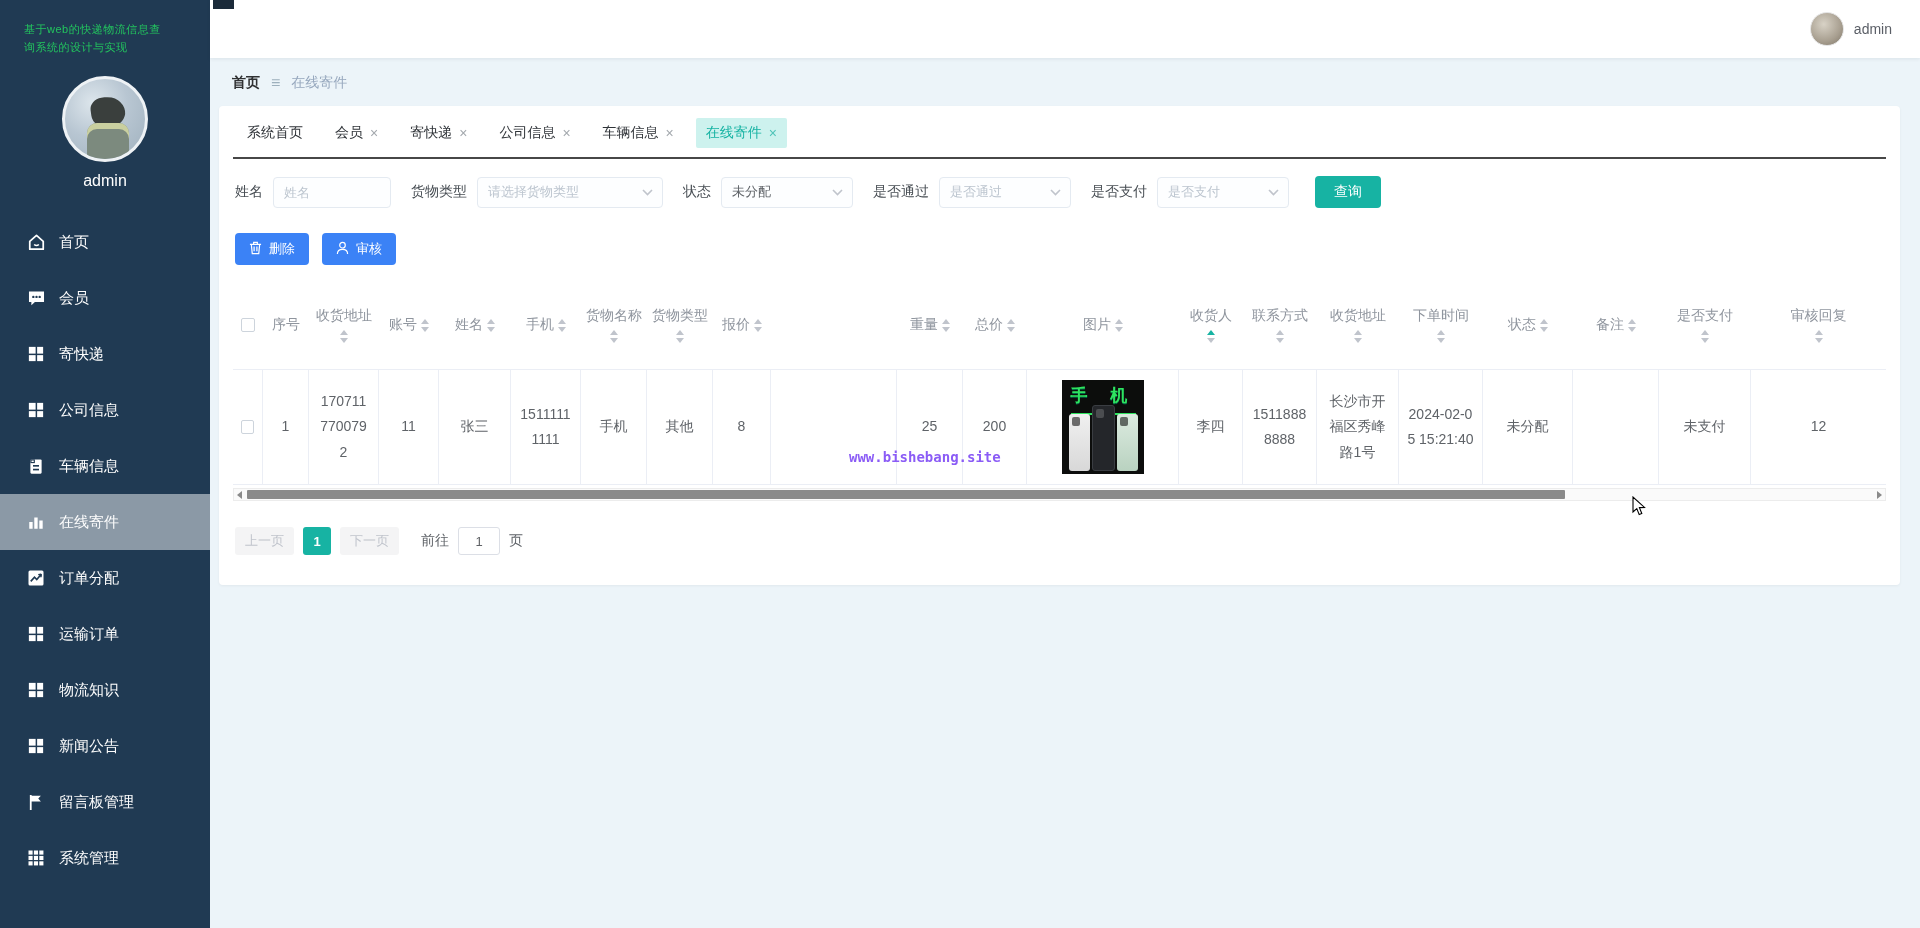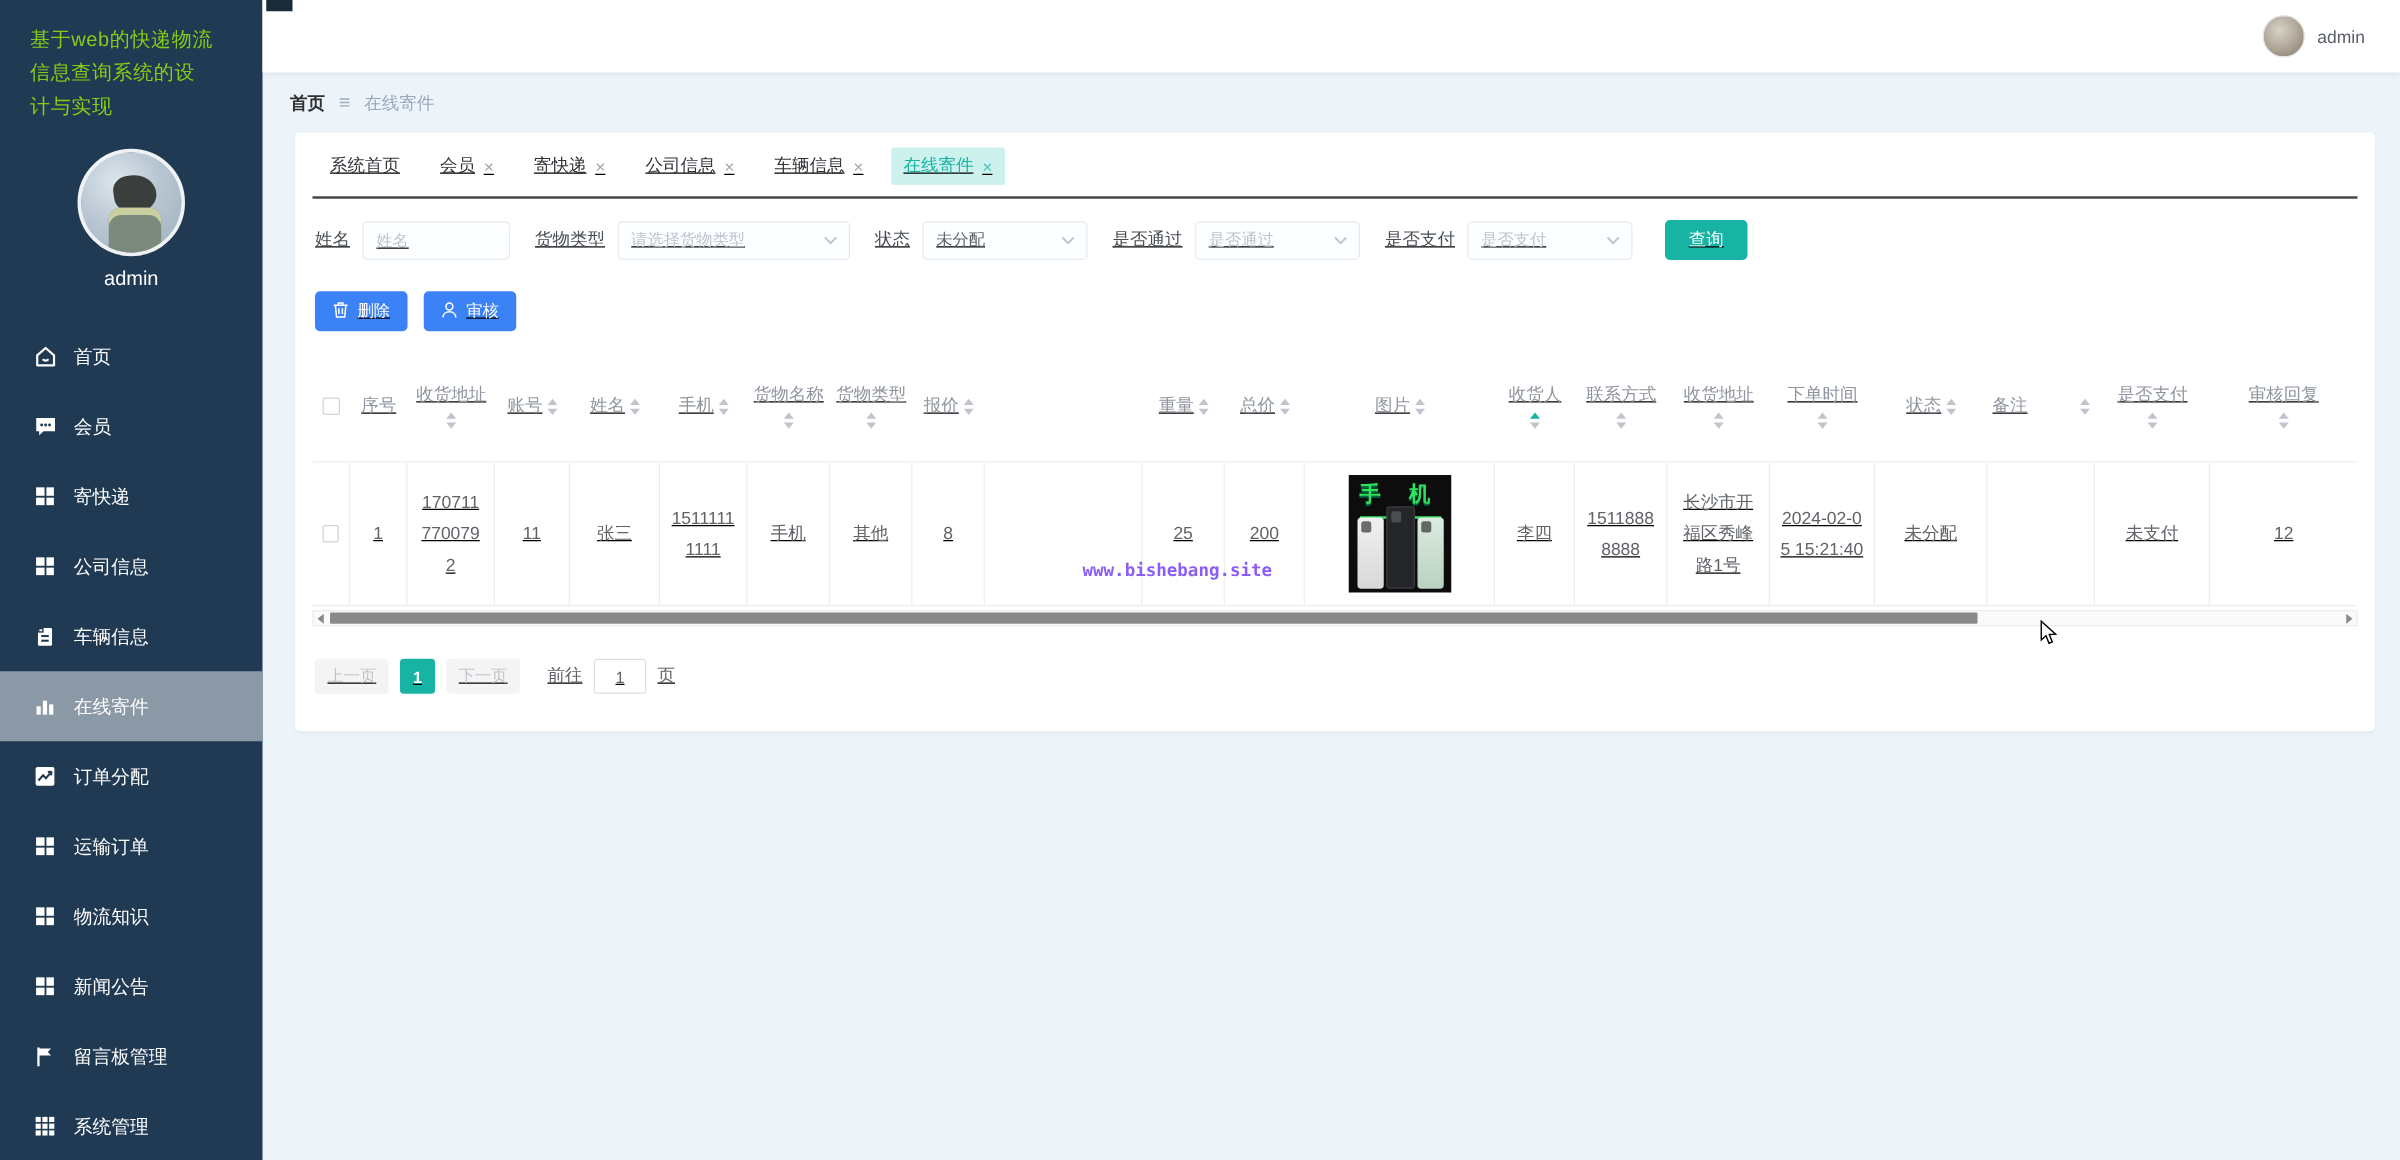--- a/index.html
+++ b/index.html
@@ -2,21 +2,21 @@
 <html><head>
 <meta charset="utf-8">
 <style>
   * { box-sizing: border-box; margin: 0; padding: 0; }
   html,body { width:1920px; height:928px; overflow:hidden; font-family:"Liberation Sans",sans-serif; }
   body { background:#ecf4f9; }
   .layout { display:flex; width:100%; height:100%; }
 
   
   .sidebar { width:210px; flex-shrink:0; background:#203a53; color:#fff; height:100%; overflow:hidden; }
-  .sb-title { padding:20px 38px 4px 24px; font-size:16px; line-height:1.65; color:#84cc16; letter-spacing:.5px; }
+  .sb-title { padding:20px 38px 4px 24px; font-size:11px; line-height:1.65; color:#22c55e; letter-spacing:.5px; }
   .avatar-wrap { display:flex; flex-direction:column; align-items:center; margin-top:16px; }
   .avatar-lg { width:86px; height:86px; border-radius:50%; border:3px solid #eef2f5;
     background: radial-gradient(circle at 35% 30%, #dde6ec 0%, #b8c6d2 45%, #9fb0bd 100%); position:relative; overflow:hidden; }
   .avatar-lg:before { content:""; position:absolute; left:26px; top:18px; width:34px; height:30px; background:#3a3f3d; border-radius:40% 60% 50% 50%; transform:rotate(-8deg); }
   .avatar-lg:after { content:""; position:absolute; left:22px; top:44px; width:42px; height:44px; background:#7c8a7e; border-radius:10px 10px 0 0; box-shadow: inset 0 6px 0 #c9cf9f; }
   .sb-user { margin-top:10px; font-size:16px; color:#fff; }
   .menu { margin-top:24px; }
   .menu-item { height:56px; display:flex; align-items:center; padding-left:26px; gap:13px; font-size:15px; cursor:pointer; color:#fdfdfd; }
   .menu-item.active { background:#8b99a6; }
   .menu-item .mi-icon { width:20px; display:flex; justify-content:center; }
@@ -27,21 +27,21 @@
   .topbar { height:58px; background:#fff; box-shadow:0 1px 4px rgba(0,21,41,.08); display:flex; align-items:center; justify-content:flex-end; padding-right:28px; gap:10px; flex-shrink:0; }
   .avatar-sm { width:34px; height:34px; border-radius:50%;
     background: radial-gradient(circle at 40% 35%, #d8d2c6 0%, #a89f90 60%, #7d7466 100%); border:1px solid #e4e4e4; }
   .topbar-user { font-size:14px; color:#5a5e66; }
 
   .breadcrumb { display:flex; align-items:center; gap:11px; padding:16px 0 12px 22px; font-size:14px; }
   .bc-home { color:#303133; font-weight:bold; cursor:pointer; }
   .bc-sep { color:#9db0bd; font-size:16px; line-height:1; }
   .bc-current { color:#97a8be; }
 
-  .card { background:#fff; margin:2px 20px 0 26px; border-radius:4px; box-shadow:0 1px 3px rgba(0,0,0,.05); padding:0 14px 30px;text-decoration:underline; }
+  .card { background:#fff; margin:2px 20px 0 9px; border-radius:4px; box-shadow:0 1px 3px rgba(0,0,0,.05); padding:0 14px 30px; }
 
   
   .tabs { display:flex; align-items:center; gap:12px; padding:12px 4px 9px; border-bottom:2px solid #474747; }
   .tab { display:flex; align-items:center; padding:6px 10px; font-size:14px; color:#2f3338; cursor:pointer; border-radius:2px; }
   .tab .tab-close { margin-left:7px; color:#a3a8ad; font-size:14px; line-height:1; }
   .tab.active { background:#cdf2ee; color:#17b3a3; }
   .tab.active .tab-close { color:#4fc3b8; }
 
   
   .filters { display:flex; align-items:center; padding:17px 2px 12px; font-size:14px; color:#484e54; }
@@ -463,21 +463,21 @@
                 <i class="down"></i>
               </span>
             </div>
             <div class="th" style="width: 90px;">
               <span>状态</span>
               <span class="caret">
                 <i class="up"></i>
                 <i class="down"></i>
               </span>
             </div>
-            <div class="th" style="width: 86px; justify-content: space-between;">
+            <div class="th" style="width: 86px;">
               <span>备注</span>
               <span class="caret">
                 <i class="up"></i>
                 <i class="down"></i>
               </span>
             </div>
             <div class="th stack" style="width: 92px;">
               <span>是否支付</span>
               <span class="caret">
                 <i class="up"></i>

